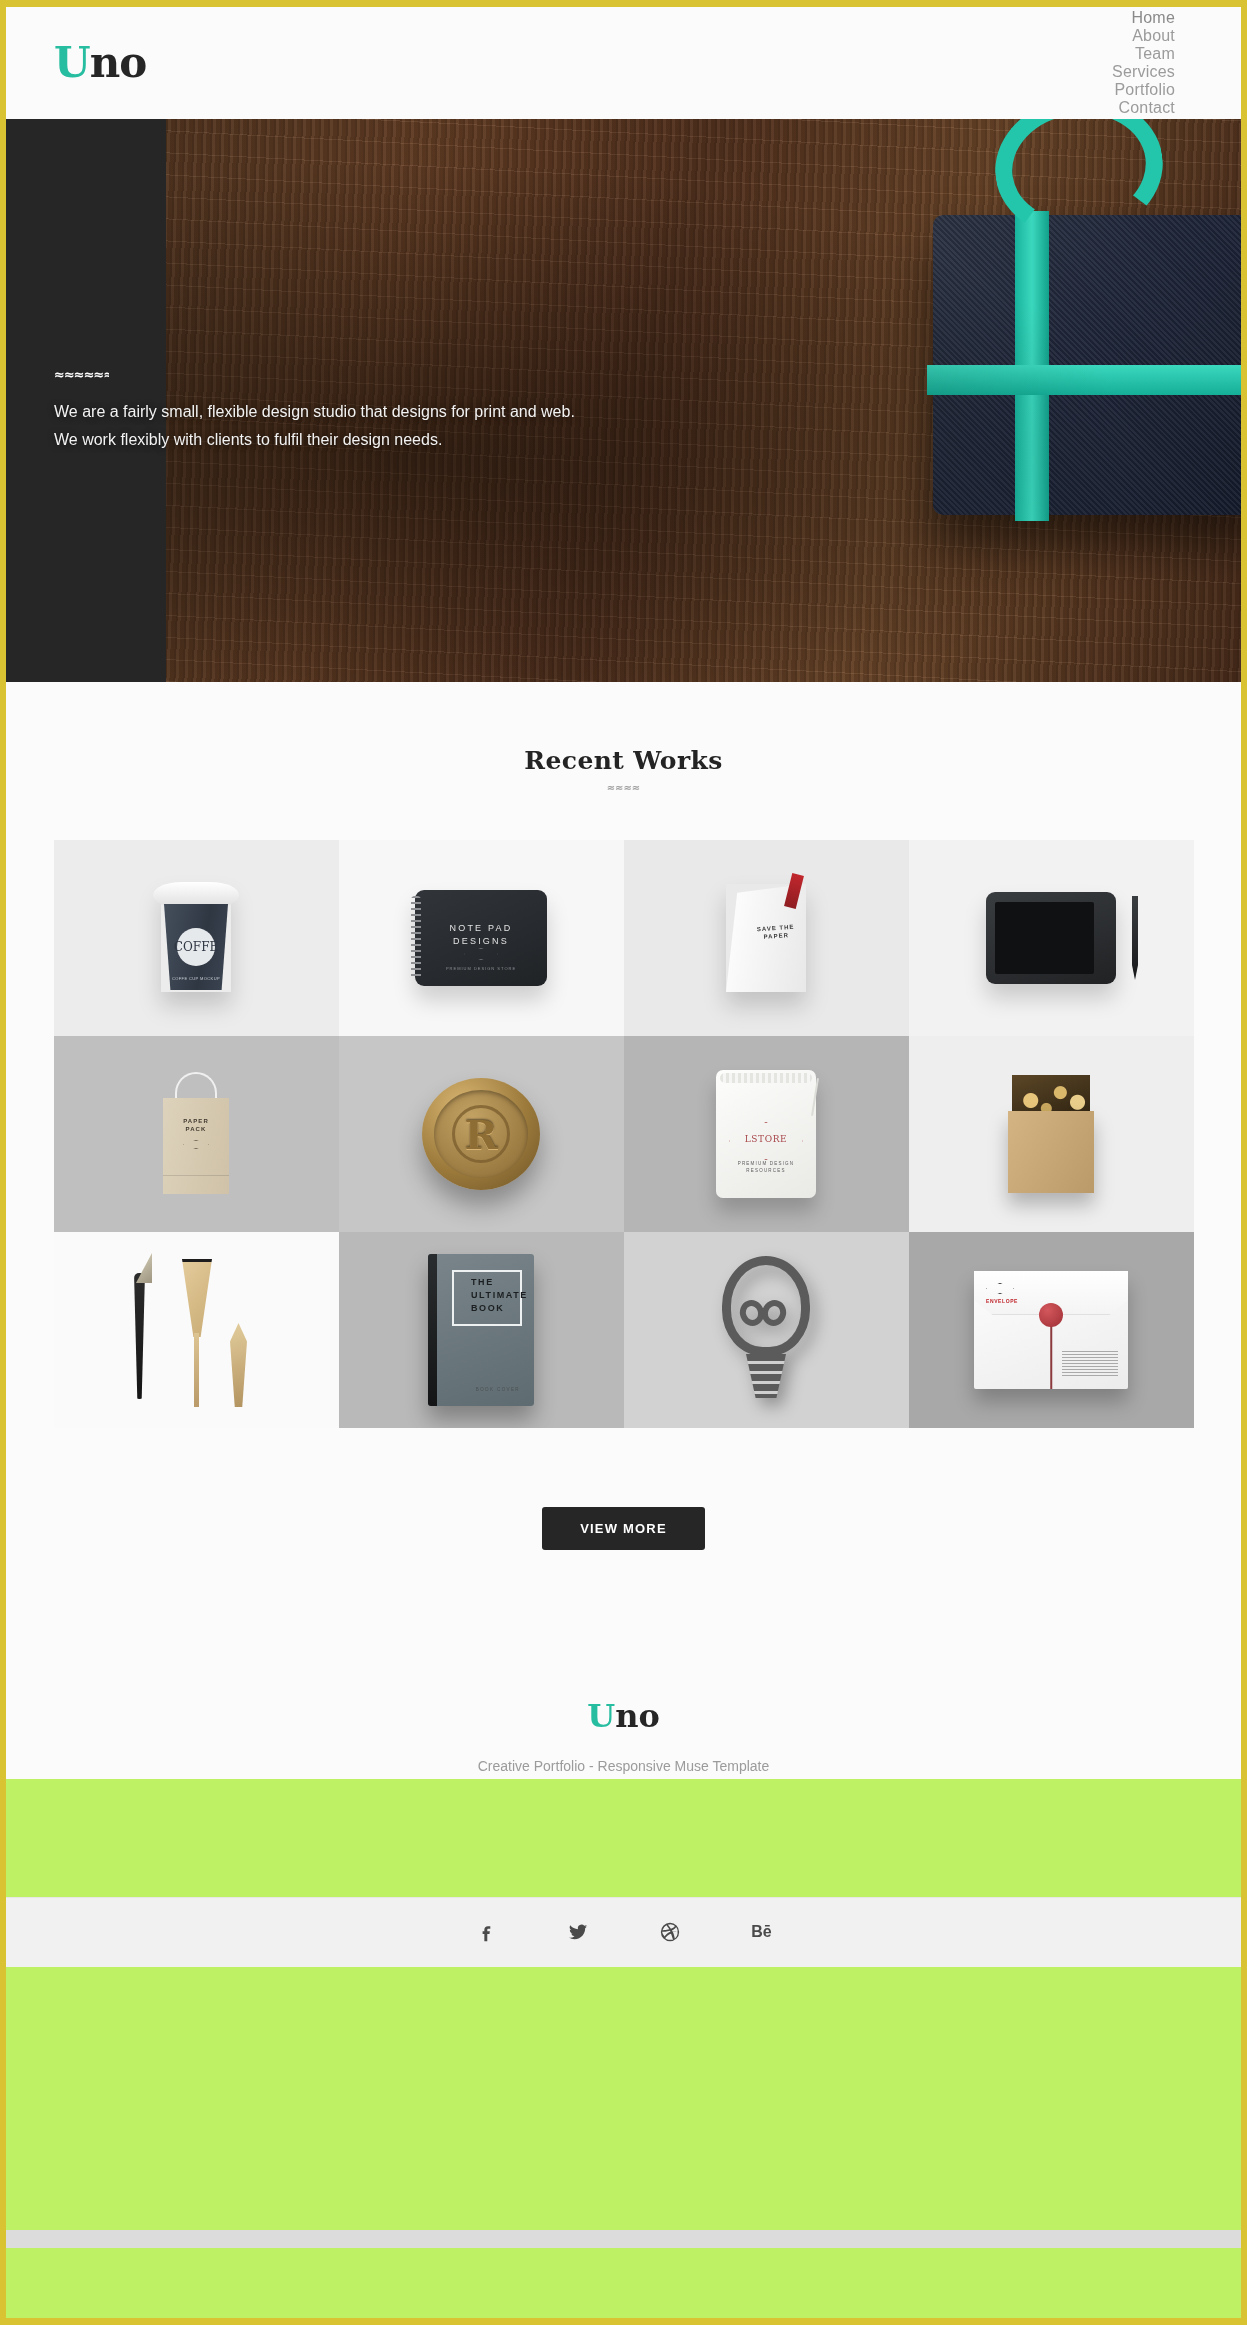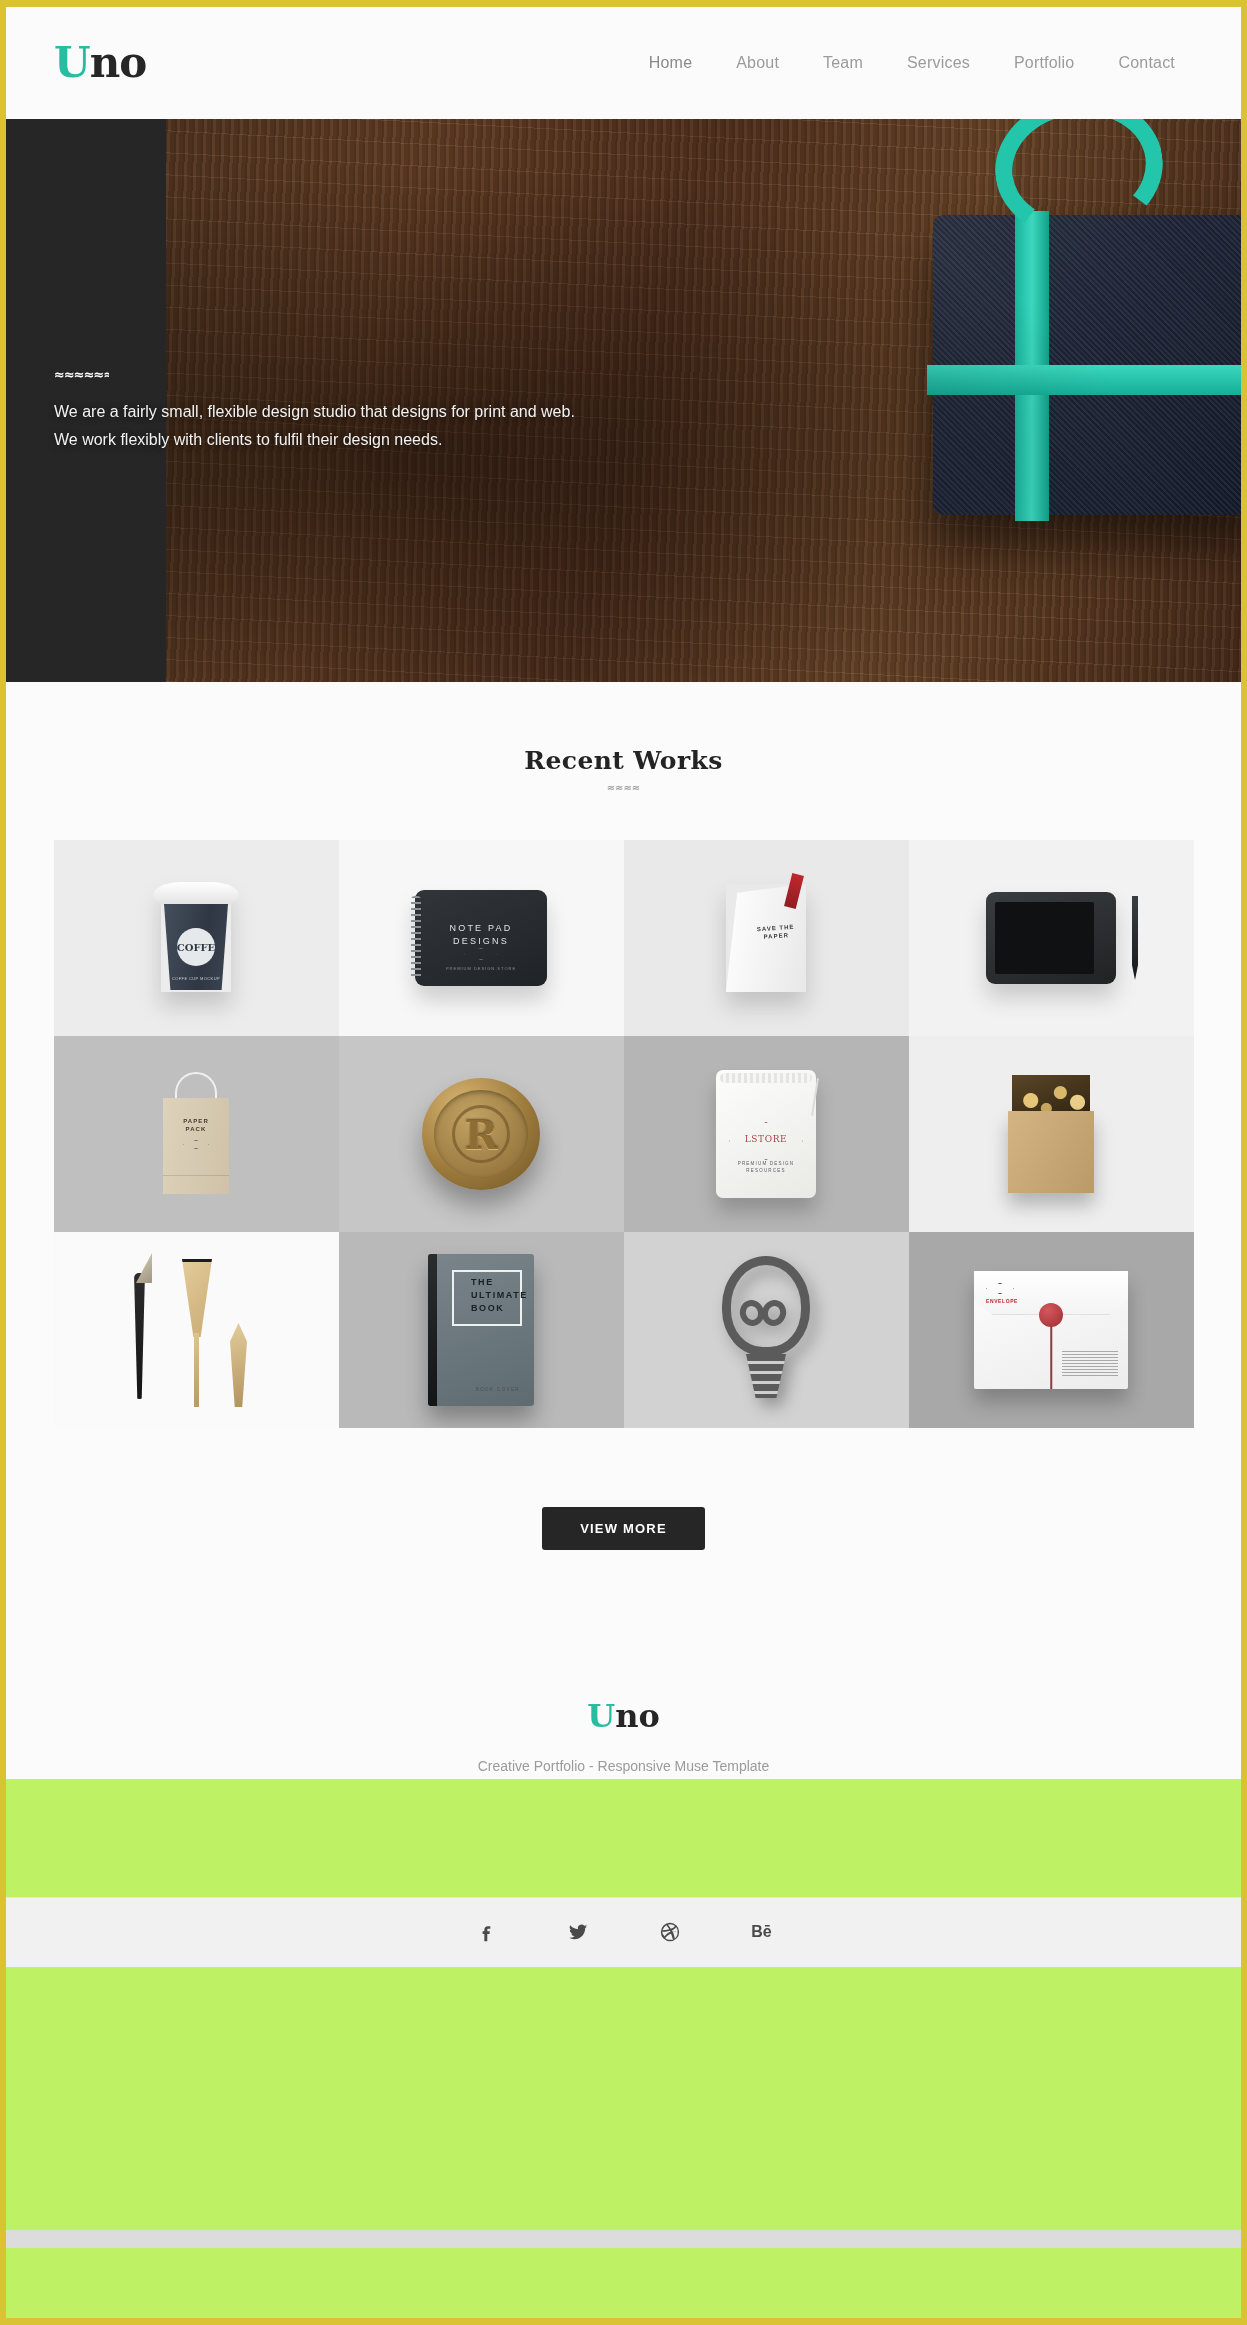--- a/index.html
+++ b/index.html
@@ -12,21 +12,21 @@
           border-left:6px solid #d9c333; border-right:6px solid #d9c333;
           border-top:7px solid #d9c333; }
 
   
   .header { height:112px; background:#fbfbfb; display:flex; align-items:center;
             padding:0 44px 0 48px; position:relative; }
   .logo { font-family:"DejaVu Serif", serif; font-weight:bold; font-size:42px;
           letter-spacing:-1px; line-height:1; }
   .logo .u { color:#27bda0; }
   .logo .no { color:#262626; }
-  .nav { margin-left:auto; display:flex; align-items:flex-end; }
+  .nav { margin-left:auto; display:flex; align-items:flex-end;flex-direction:column; }
   .nav-item { font-size:16px; color:#9b9b9b; padding:0 22px; letter-spacing:.2px;
               cursor:pointer; text-decoration:none; }
   .nav-item.active { color:#8a8a8a; }
 
   
   .hero { position:relative; height:563px; overflow:hidden;
           background:#2b2b2b; }
   .hero-photo { position:absolute; left:160px; top:0; right:0; bottom:0;
      background:
        repeating-linear-gradient(92deg, rgba(0,0,0,.16) 0 2px, rgba(255,255,255,.035) 2px 5px, rgba(0,0,0,.09) 5px 9px),
@@ -77,22 +77,22 @@
   .cell .obj { position:absolute; left:50%; top:50%; transform:translate(-50%,-50%); }
   .shadow-soft{ box-shadow:0 14px 22px rgba(0,0,0,.17); }
 
   
   .cup-lid { position:absolute; left:-8px; top:-2px; width:86px; height:26px;
      border-radius:44px/20px; background:linear-gradient(180deg,#fff,#dedede); }
   .cup-body { position:absolute; left:3px; top:20px; width:64px; height:86px;
      background:linear-gradient(100deg,#454f5c,#2f3743 60%,#3c4552);
      clip-path:polygon(0 0,100% 0,90% 100%,10% 100%); }
   .cup-badge { position:absolute; left:16px; top:44px; width:38px; height:38px;
-     border-radius:50%; background:#e6e9ec; color:#2f3743; font-size:10px;
-     font-family:"DejaVu Serif",serif; font-weight:bold;
+     border-radius:50%; background:#e6e9ec; color:#2f3743; font-size:12px;
+     font-family:"DejaVu Serif",serif; font-weight:normal;
      display:flex; align-items:center; justify-content:center; }
   .cup-txt { position:absolute; left:10px; top:92px; width:50px; text-align:center;
      color:#c9ced4; font-size:4px; letter-spacing:.4px; }
 
   .pad { width:132px; height:96px; border-radius:9px;
      background:linear-gradient(155deg,#31353a,#202326); position:relative; }
   .pad-spiral { position:absolute; left:-4px; top:6px; width:10px; height:84px;
      background:repeating-linear-gradient(180deg,#8d8f92 0 2px,transparent 2px 6px);
      border-radius:4px; }
   .pad-t { position:absolute; left:0; right:0; top:32px; text-align:center;

